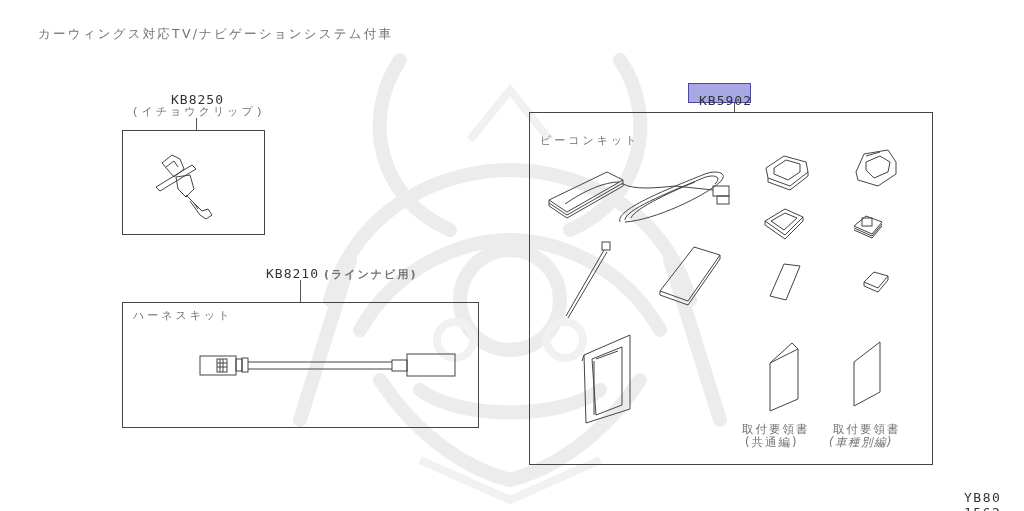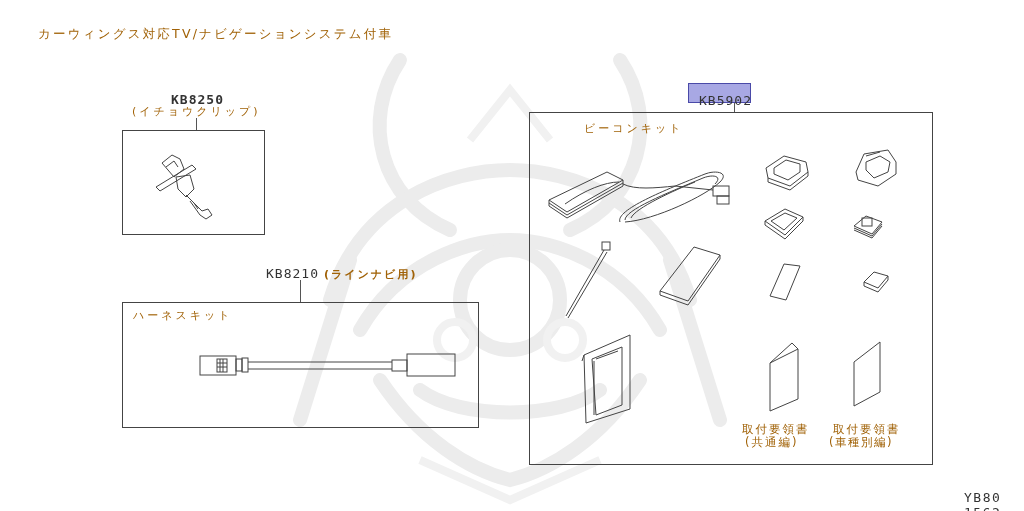--- a/index.html
+++ b/index.html
@@ -1,19 +1,19 @@
 <!DOCTYPE html>
 <html><head>
 <meta charset="utf-8">
 <style>
   html, body { margin:0; padding:0; background:#ffffff; }
   body { width:1024px; height:511px; position:relative; overflow:hidden;
          font-family:"DejaVu Sans", sans-serif; color:#333; }
   .abs { position:absolute; }
-  .txt { font-size:12px; letter-spacing:2px; white-space:nowrap; color:#a16207;text-align:center; }
+  .txt { font-size:12px; letter-spacing:2px; white-space:nowrap; color:#737373;text-align:center; }
   .code { font-family:"DejaVu Sans Mono", monospace; font-size:13px; letter-spacing:1px; color:#333; }
   .box { position:absolute; border:1.5px solid #444; box-sizing:border-box; background:transparent; }
   .leader { position:absolute; width:1px; background:#555; }
   .hl { position:absolute; background:rgba(110,110,210,0.6); border:1px solid #4a4aa8; box-sizing:border-box; }
   svg { position:absolute; overflow:visible; }
   .wm { position:absolute; left:0; top:0; }
   .hit { cursor:pointer; }
 </style>
 </head>
 <body>
@@ -33,22 +33,22 @@
   <g fill="none" stroke="#f1f1f1" stroke-width="8">
     <circle cx="455" cy="340" r="18"></circle>
     <circle cx="565" cy="340" r="18"></circle>
     <path d="M470 140 L 510 90 L 550 140"></path>
     <path d="M420 460 L 510 500 L 600 460"></path>
   </g>
 </svg>
 
 <div class="abs txt" style="left:38px; top:26px; font-size:12.5px; letter-spacing:2.2px;">カーウィングス対応TV/ナビゲーションシステム付車</div>
 
-<div class="abs code hit" style="left:171px; top:92px;font-weight:bold;">KB8250</div>
-<div class="abs txt" style="left:132px; top:104px; font-size:11px; letter-spacing:3px;">(イチョウクリップ)</div>
+<div class="abs code hit" style="left:171px; top:92px;">KB8250</div>
+<div class="abs txt" style="left:132px; top:104px; font-size:11px; letter-spacing:3px;font-family:Liberation Mono, monospace;">(イチョウクリップ)</div>
 <div class="leader" style="left:196px; top:118px; height:12px;"></div>
 <div class="box" style="left:122px; top:130px; width:143px; height:105px;"></div>
 <svg style="left:150px; top:145px;" width="80" height="80" viewBox="0 0 80 80">
   <g fill="none" stroke="#444" stroke-width="1">
     <path d="M12 18 L22 10 L30 14 L34 24 L24 32 Z"></path>
     <path d="M16 22 L24 16 L28 22"></path>
     <path d="M6 42 L42 20 L46 24 L10 46 Z"></path>
     <path d="M26 32 L40 30 L44 44 L36 52 L28 44 Z"></path>
     <path d="M36 50 L52 66 L58 64 L62 70 L56 74 L50 70 L40 56"></path>
     <path d="M44 58 L48 64"></path>
@@ -78,21 +78,21 @@
     <rect x="212" y="4" width="48" height="22"></rect>
   </g>
 </svg>
 
 <div class="hl hit" style="left:688px; top:83px; width:63px; height:20px;"></div>
 <div class="abs code hit" style="left:699px; top:93px;">
   <span>KB590</span><span>2</span>
 </div>
 <div class="leader" style="left:734px; top:103px; height:9px;"></div>
 <div class="box" style="left:529px; top:112px; width:404px; height:353px;"></div>
-<div class="abs txt" style="left:540px; top:121px; font-size:11px; letter-spacing:3px;margin-left:44px;">ビーコンキット</div>
+<div class="abs txt" style="left:540px; top:133px; font-size:11px; letter-spacing:3px;">ビーコンキット</div>
 
 <svg style="left:545px; top:160px;" width="200" height="70" viewBox="0 0 200 70">
   <g fill="none" stroke="#444" stroke-width="1">
     <path d="M4 40 L62 12 L78 20 L22 52 Z"></path>
     <path d="M4 40 L4 46 L22 58 L78 26 L78 20"></path>
     <path d="M4 43 L22 55 L78 23"></path>
     <path d="M20 44 C 40 30, 60 22, 74 22"></path>
     <path d="M78 24 C 90 30, 110 28, 130 26"></path>
     <path d="M75 62 C 70 50, 120 30, 160 14 C 170 10, 185 12, 175 22 C 160 36, 110 60, 80 62"></path>
     <path d="M80 60 C 80 50, 120 34, 158 18 C 168 14, 178 16, 170 24"></path>
@@ -178,15 +178,15 @@
     <path d="M2 20 L24 0 L30 6"></path>
   </g>
 </svg>
 <div class="abs txt" style="left:742px; top:422px; font-size:11.5px; letter-spacing:2px;">取付要領書</div>
 <div class="abs txt" style="left:745px; top:435px; font-size:11.5px; letter-spacing:2px;">(共通編)</div>
 
 <svg style="left:850px; top:340px;" width="36" height="70" viewBox="0 0 36 70">
   <path d="M4 22 L30 2 L30 52 L4 66 Z" fill="none" stroke="#444" stroke-width="1"></path>
 </svg>
 <div class="abs txt" style="left:833px; top:422px; font-size:11.5px; letter-spacing:2px;">取付要領書</div>
-<div class="abs txt" style="left:829px; top:435px; font-size:11.5px; letter-spacing:1.5px;">(車種別編)</div>
+<div class="abs txt" style="left:829px; top:435px; font-size:11.5px; letter-spacing:1.5px;font-style:italic;">(車種別編)</div>
 
 <div class="abs code" style="left:964px; top:490px; font-size:13px; letter-spacing:1.5px;">YB80 1562</div>
 
 </body></html>

